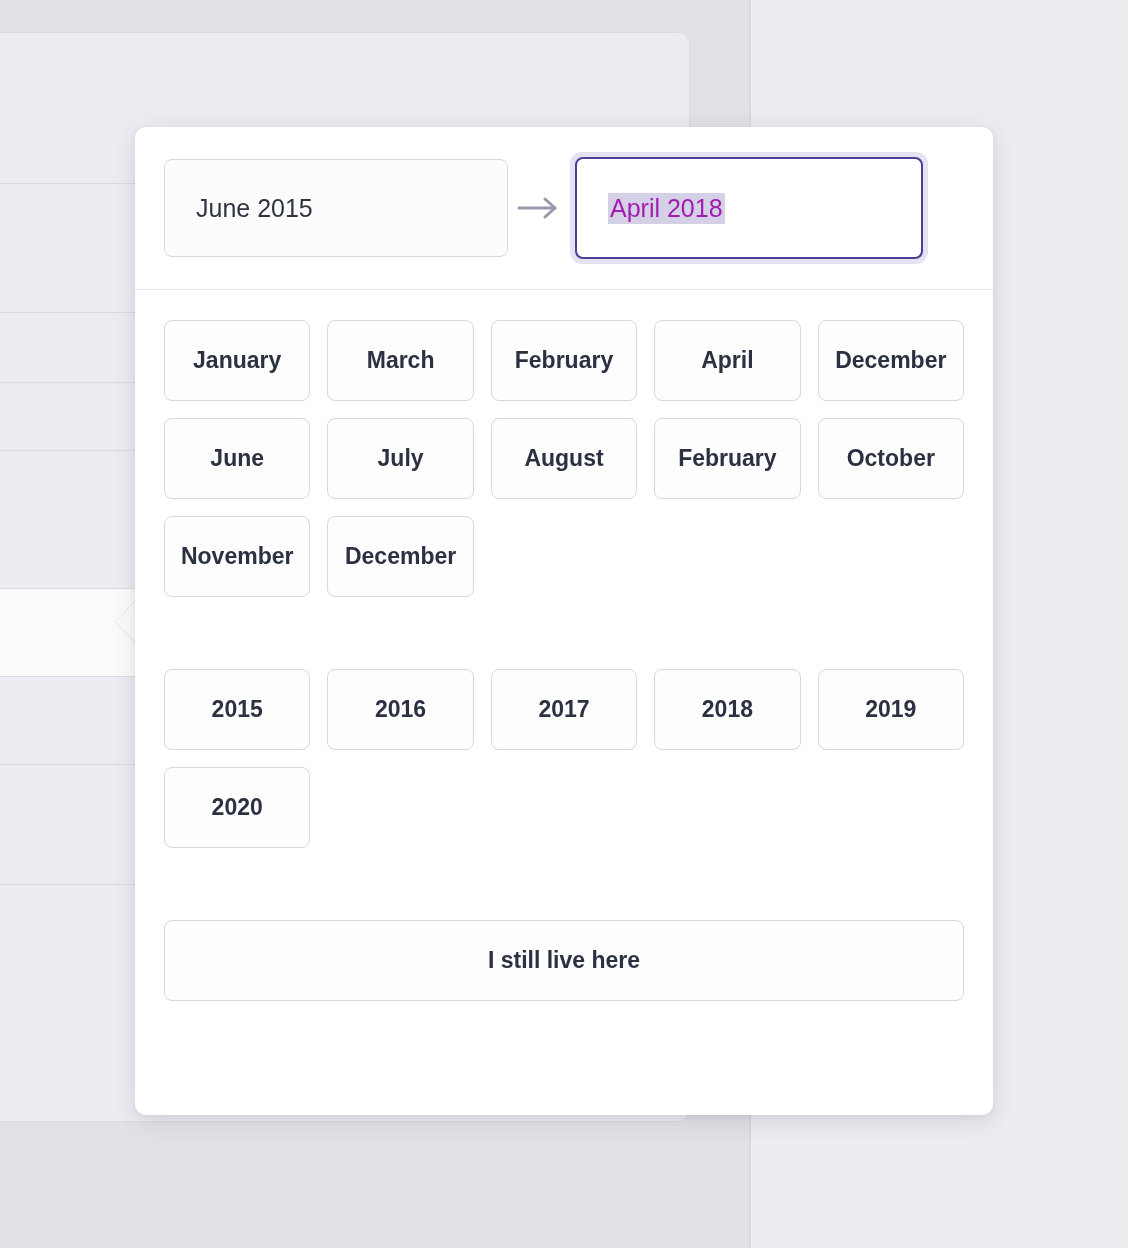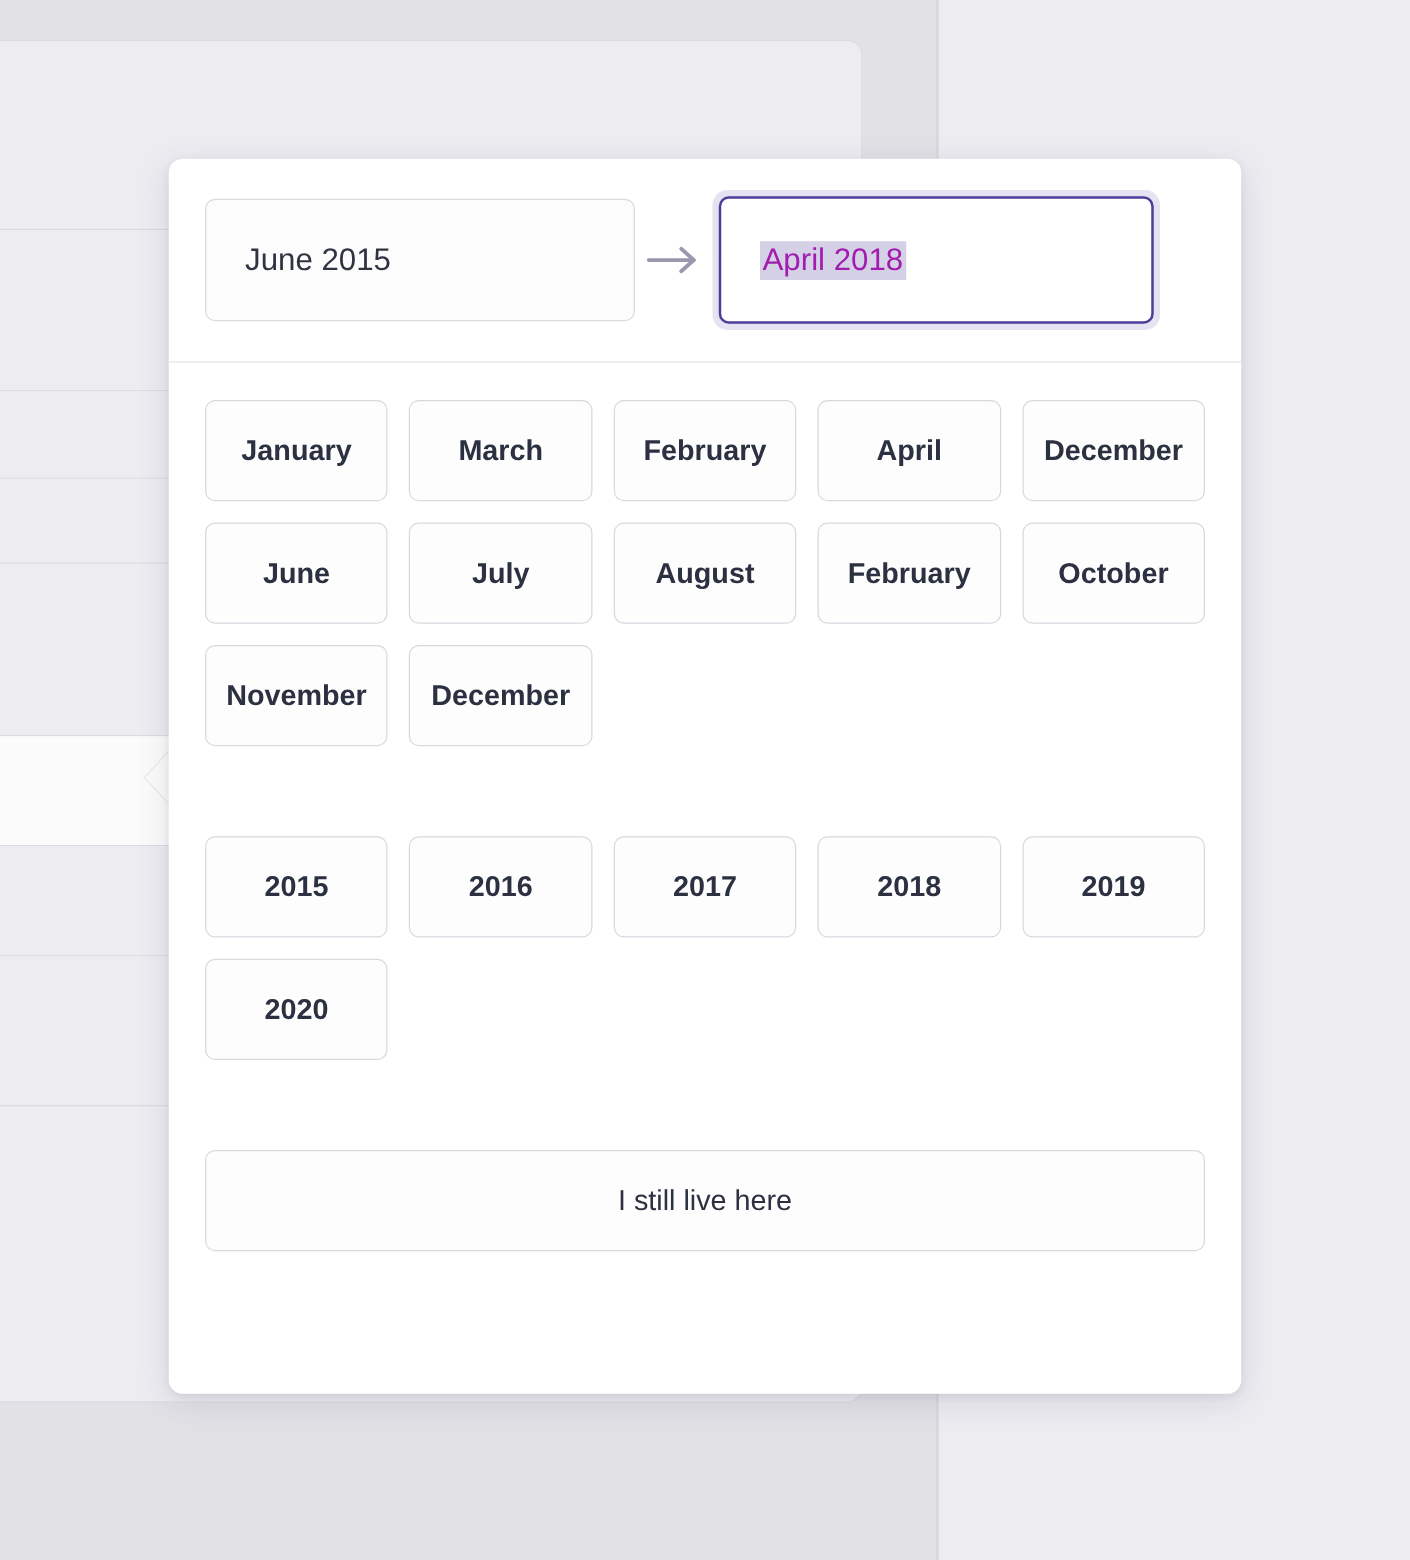--- a/index.html
+++ b/index.html
@@ -174,21 +174,21 @@
     margin-top: 72px;
     width: 100%;
     height: 81px;
     background: #fdfdfe;
     border: 1px solid #d9d8df;
     border-radius: 8px;
     display: flex;
     align-items: center;
     justify-content: center;
     font-size: 23px;
-    font-weight: normal;
+    font-weight: bold;
     color: #2b3140;
     cursor: pointer;
   }
 </style>
 </head>
 <body>
 
 <div id="scene">
   <div class="bg-left-panel"></div>
   <div class="bg-left-panel-divider"></div>

